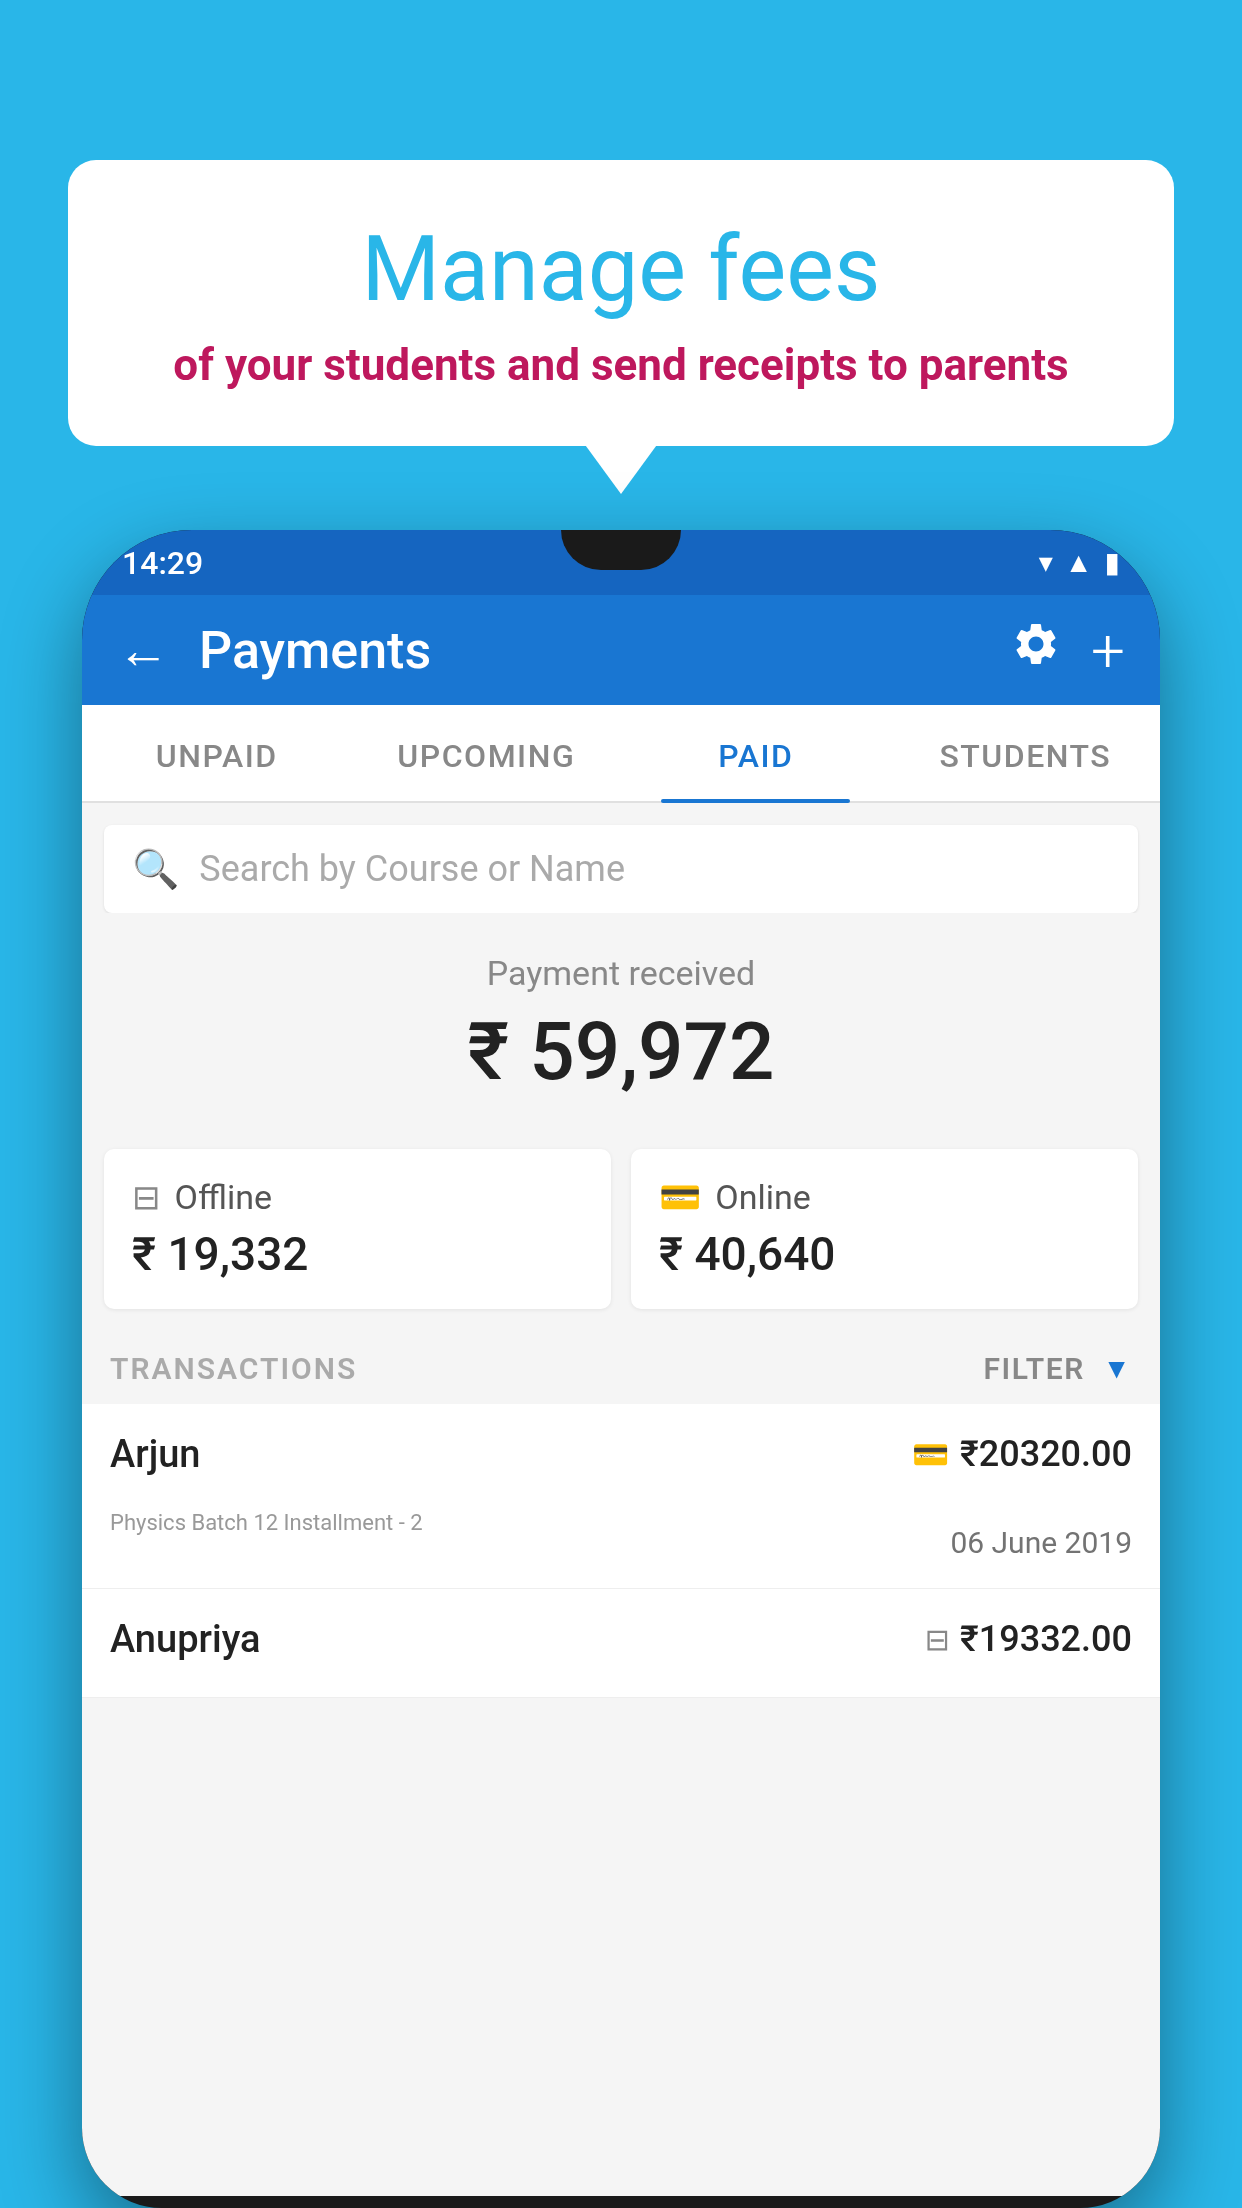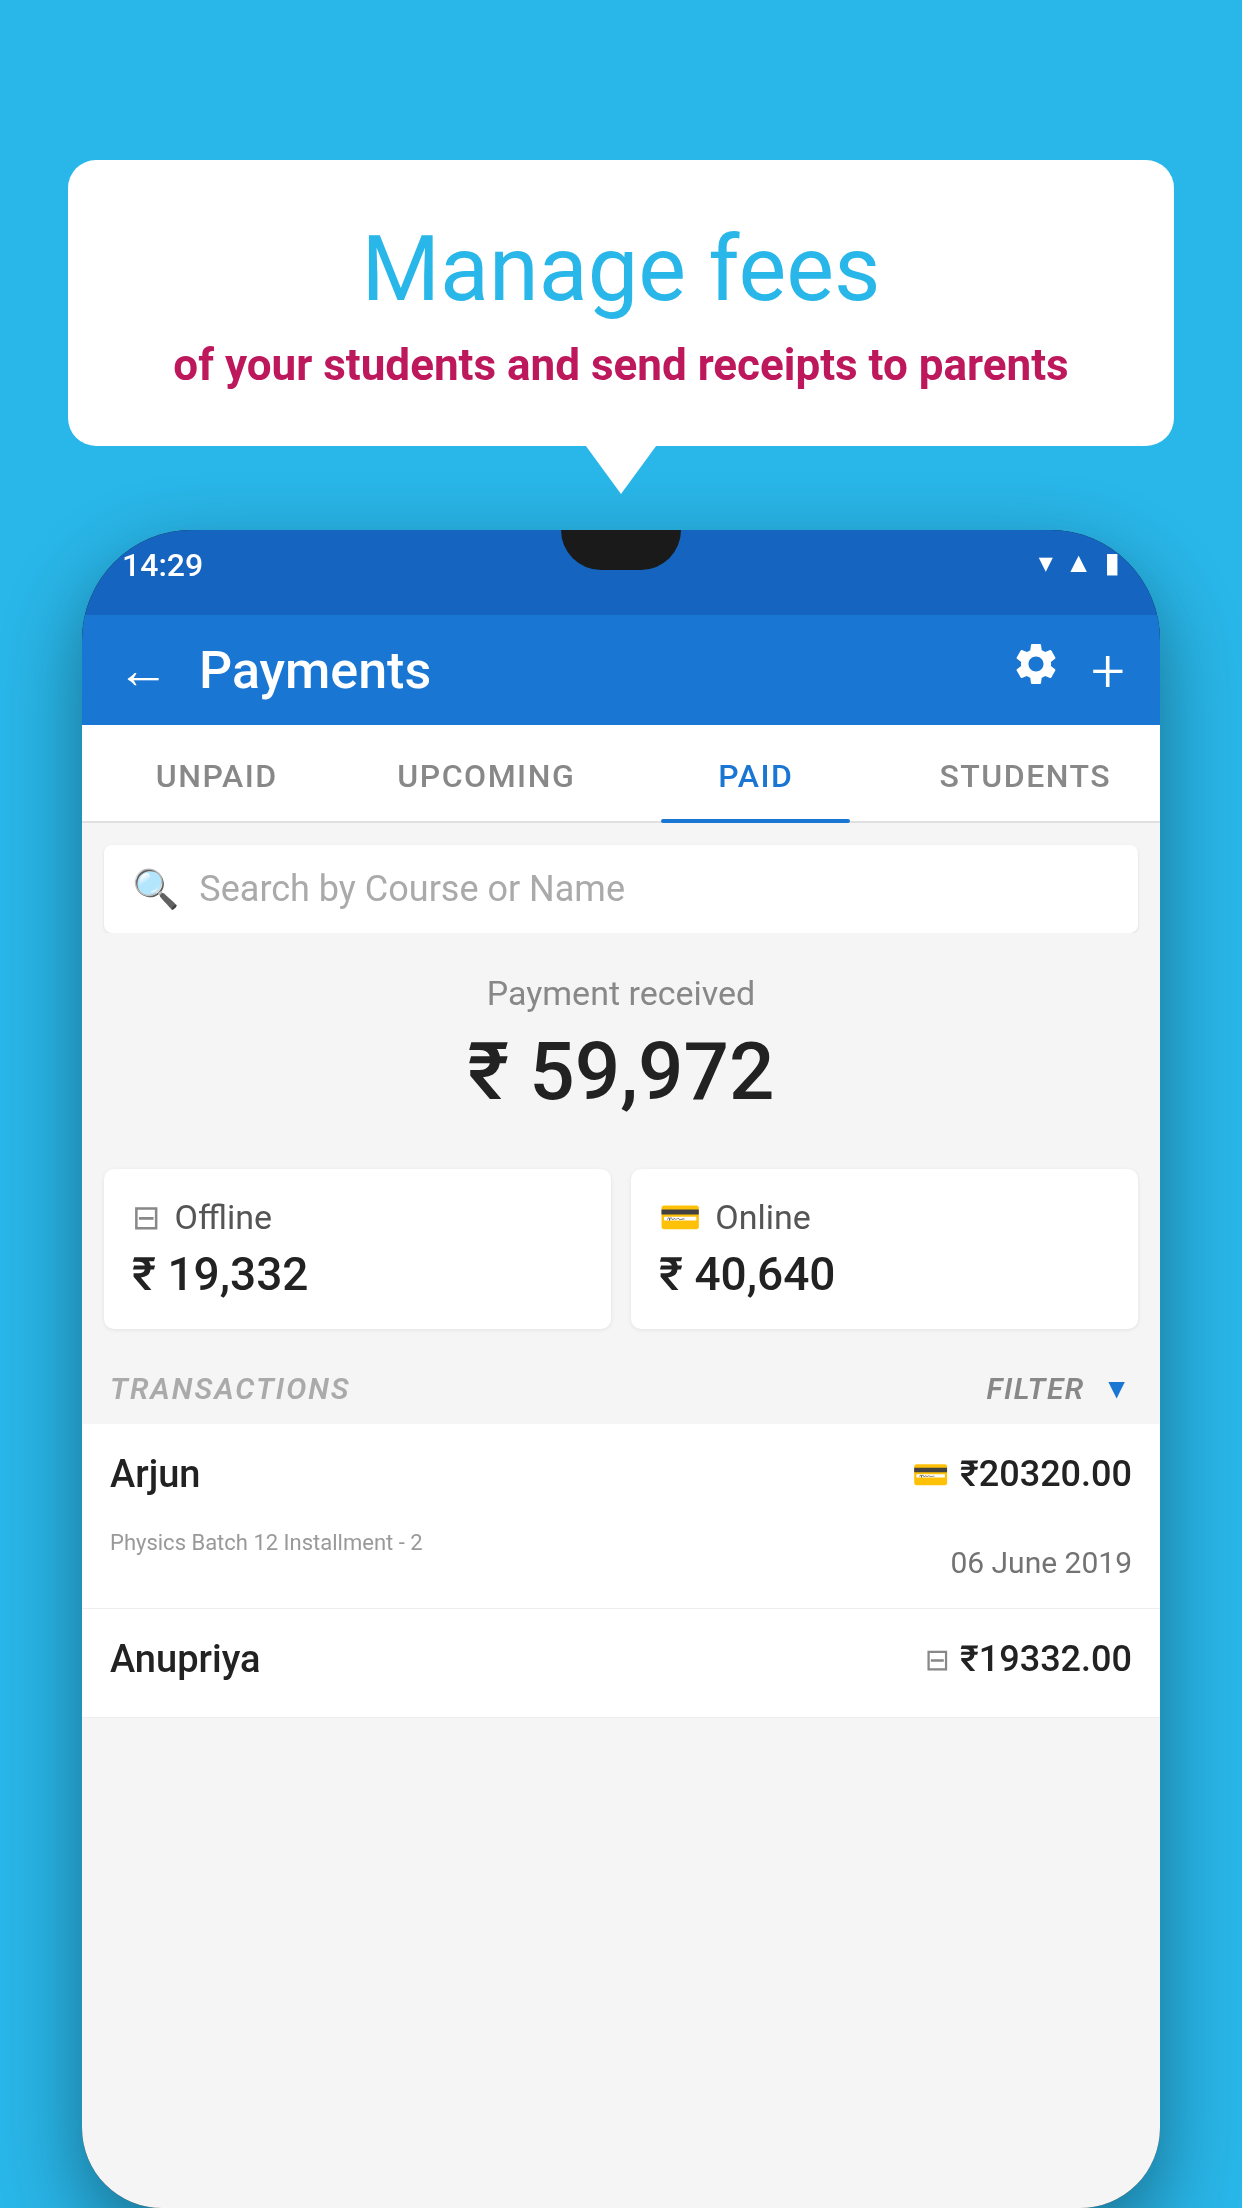--- a/index.html
+++ b/index.html
@@ -58,24 +58,24 @@
       bottom: 0;
       background: #1a1a1a;
       border-radius: 110px 110px 80px 80px;
       overflow: hidden;
       box-shadow: 0 30px 80px rgba(0,0,0,0.4);
     }
 
     
     .phone-top-bar {
       background: #1565c0;
-      height: 85px;
+      height: 65px;
       position: relative;
       display: flex;
-      align-items: flex-start;
+      align-items: center;
       justify-content: space-between;
       padding: 16px 40px;
     }
     .status-time {
       color: white;
       font-size: 32px;
       font-weight: 500;
     }
     .status-icons {
       display: flex;
@@ -237,21 +237,20 @@
       font-size: 46px;
       font-weight: 500;
     }
 
     
     .transactions-header {
       display: flex;
       justify-content: space-between;
       align-items: flex-start;
       padding: 22px 28px 18px;
-      font-style: italic;
     }
     .transactions-label {
       color: #aaa;
       font-size: 30px;
       font-weight: 600;
       letter-spacing: 2px;
     }
     .filter-btn {
       display: flex;
       align-items: center;

